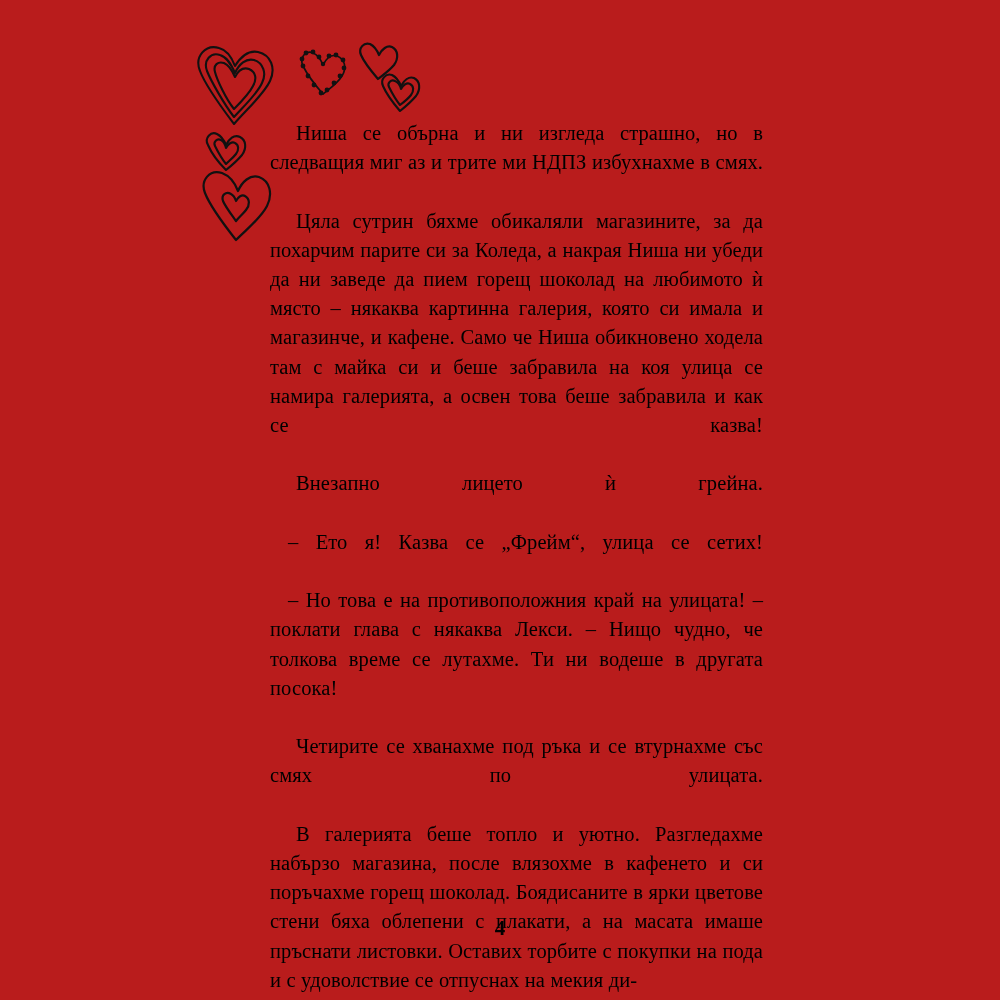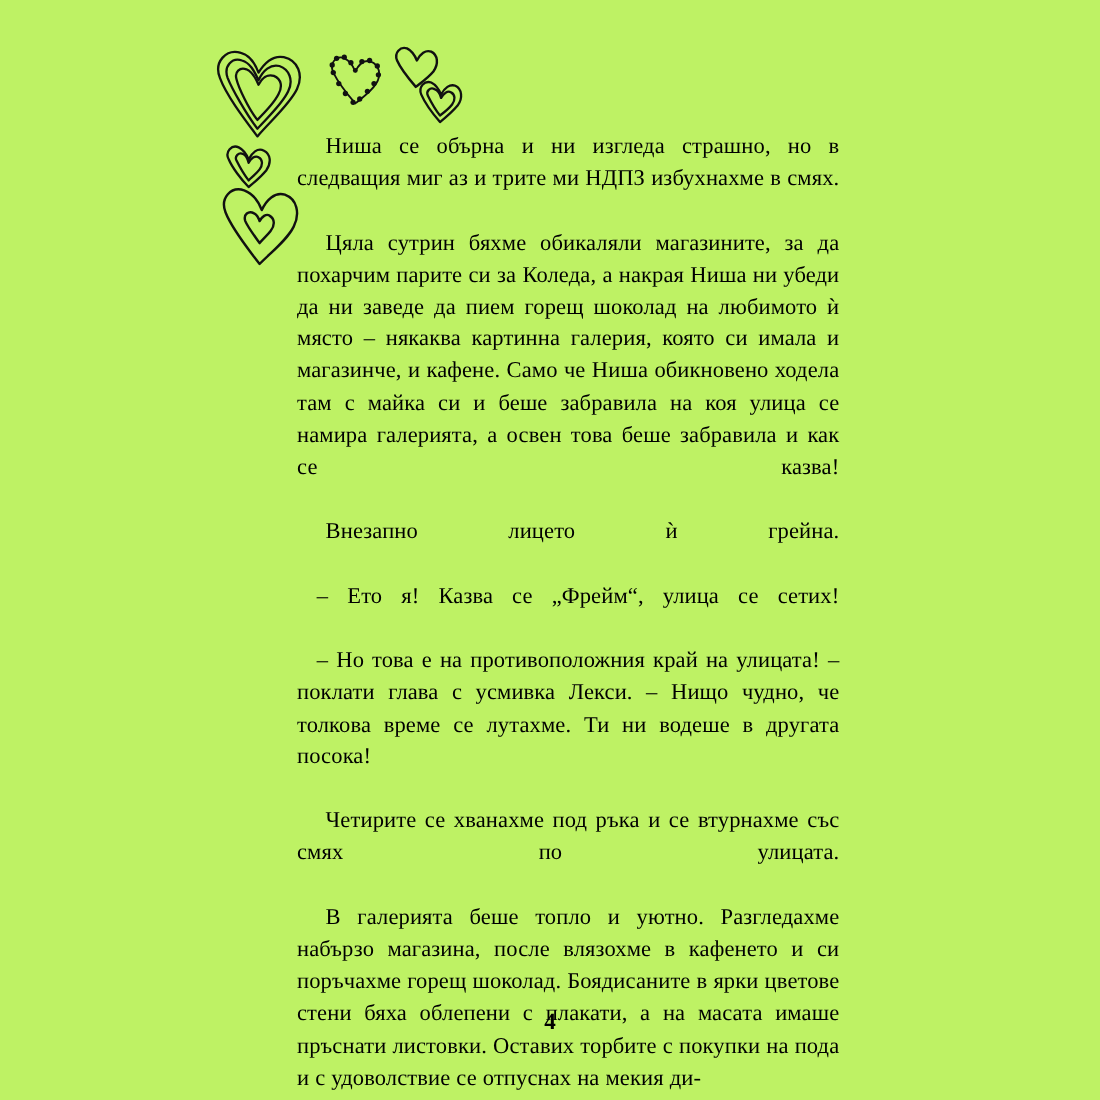--- a/index.html
+++ b/index.html
@@ -14,21 +14,21 @@
     position: relative;
     overflow: hidden;
     font-family: "Liberation Serif", "DejaVu Serif", serif;
     color: #000000;
     -webkit-font-smoothing: antialiased;
   }
 
   .page {
     position: absolute;
     inset: 0;
-    background: #bef264;
+    background: #b91c1c;
   }
 
   
   .doodles {
     position: absolute;
     left: 190px;
     top: 38px;
     width: 250px;
     height: 230px;
     pointer-events: none;
@@ -167,20 +167,20 @@
                  C52 33, 52 39, 48 44 C45 48, 41 51, 38 55 C33 48, 27 40, 25 35 Z"></path>
       </svg>
     </div>
   </div>
 
   <div class="textblock">
     <p class="para indent">Ниша се обърна и ни изгледа страшно, но в следващия миг аз и трите ми НДПЗ избухнахме в смях.</p>
     <p class="para indent">Цяла сутрин бяхме обикаляли магазините, за да похарчим парите си за Коледа, а накрая Ниша ни убеди да ни заведе да пием горещ шоколад на любимото ѝ място – някаква картинна галерия, която си имала и магазинче, и кафене. Само че Ниша обикновено ходела там с майка си и беше забравила на коя улица се намира галерията, а освен това беше забравила и как се казва!</p>
     <p class="para indent">Внезапно лицето ѝ грейна.</p>
     <p class="para dialogue">– Ето я! Казва се „Фрейм“, улица се сетих!</p>
-    <p class="para dialogue">– Но това е на противоположния край на улицата! – поклати глава с усмивка Лекси. – Нищо чудно, че толкова време се лутахме. Ти ни водеше в другата посока!</p>
+    <p class="para dialogue">– Но това е на противоположния край на улицата! – поклати глава с някаква Лекси. – Нищо чудно, че толкова време се лутахме. Ти ни водеше в другата посока!</p>
     <p class="para indent">Четирите се хванахме под ръка и се втурнахме със смях по улицата.</p>
     <p class="para indent nostretch">В галерията беше топло и уютно. Разгледахме набързо магазина, после влязохме в кафенето и си поръчахме горещ шоколад. Боядисаните в ярки цветове стени бяха облепени с плакати, а на масата имаше пръснати листовки. Оставих торбите с покупки на пода и с удоволствие се отпуснах на мекия ди-</p>
   </div>
 
   <div class="folio">4</div>
 
 </div>
 
 </body></html>

